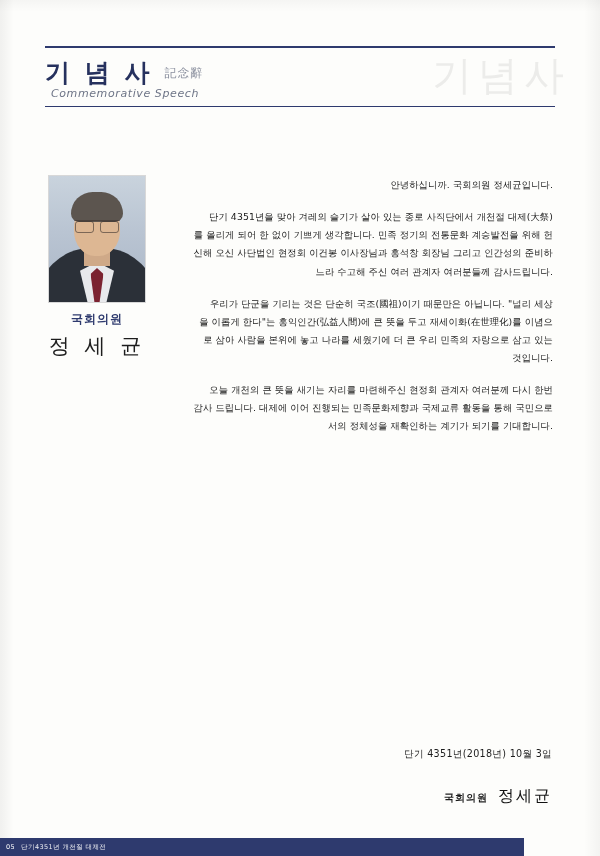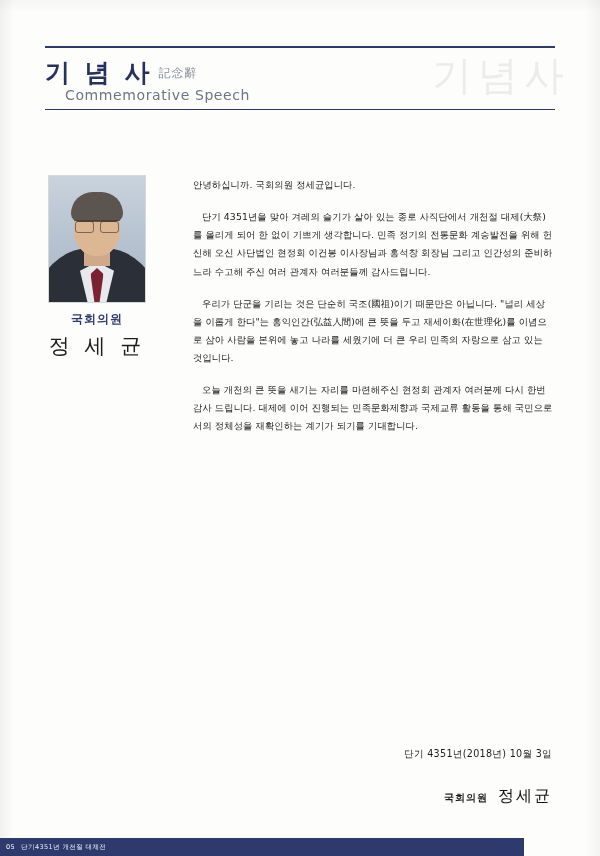--- a/index.html
+++ b/index.html
@@ -48,44 +48,45 @@
   }
   .header-rule-top {
     width: 510px;
     height: 2px;
     background: #2e3a6e;
     margin-bottom: 12px;
   }
   .title-row {
     display: flex;
     align-items: flex-end;
-    gap: 6px;
+    gap: 12px;
   }
   .title-ko {
     font-family: "DejaVu Sans", "Liberation Sans", sans-serif;
     font-size: 25px;
     font-weight: bold;
     color: #26315e;
     letter-spacing: 3px;
     line-height: 1;
   }
   .title-hanja {
     font-family: "DejaVu Serif", "Liberation Serif", serif;
     font-size: 12px;
     color: #8a8f9e;
     letter-spacing: 1px;
     padding-bottom: 3px;
   }
   .title-en {
     font-family: "DejaVu Sans", "Liberation Sans", sans-serif;
-    font-size: 14px;
+    font-size: 11px;
     color: #6d7486;
     letter-spacing: 0.6px;
     margin-top: 2px;
-    margin-left: 20px;
+    margin-left: 6px;
+    font-style: italic;
   }
   .header-rule-bottom {
     width: 510px;
     height: 1px;
     background: #2e3a6e;
     margin-top: 6px;
   }
 
   
   .portrait-block {
@@ -204,20 +205,21 @@
   
   .body-text {
     position: absolute;
     left: 193px;
     top: 176px;
     width: 360px;
     color: #1b1b1b;
     font-size: 9.3px;
     line-height: 1.95;
     letter-spacing: 0.1px;
+    text-align: right;
   }
   .body-text p {
     margin: 0 0 14px 0;
   }
   .body-text p.indent {
     text-indent: 9px;
   }
 
   
   .date-line {

